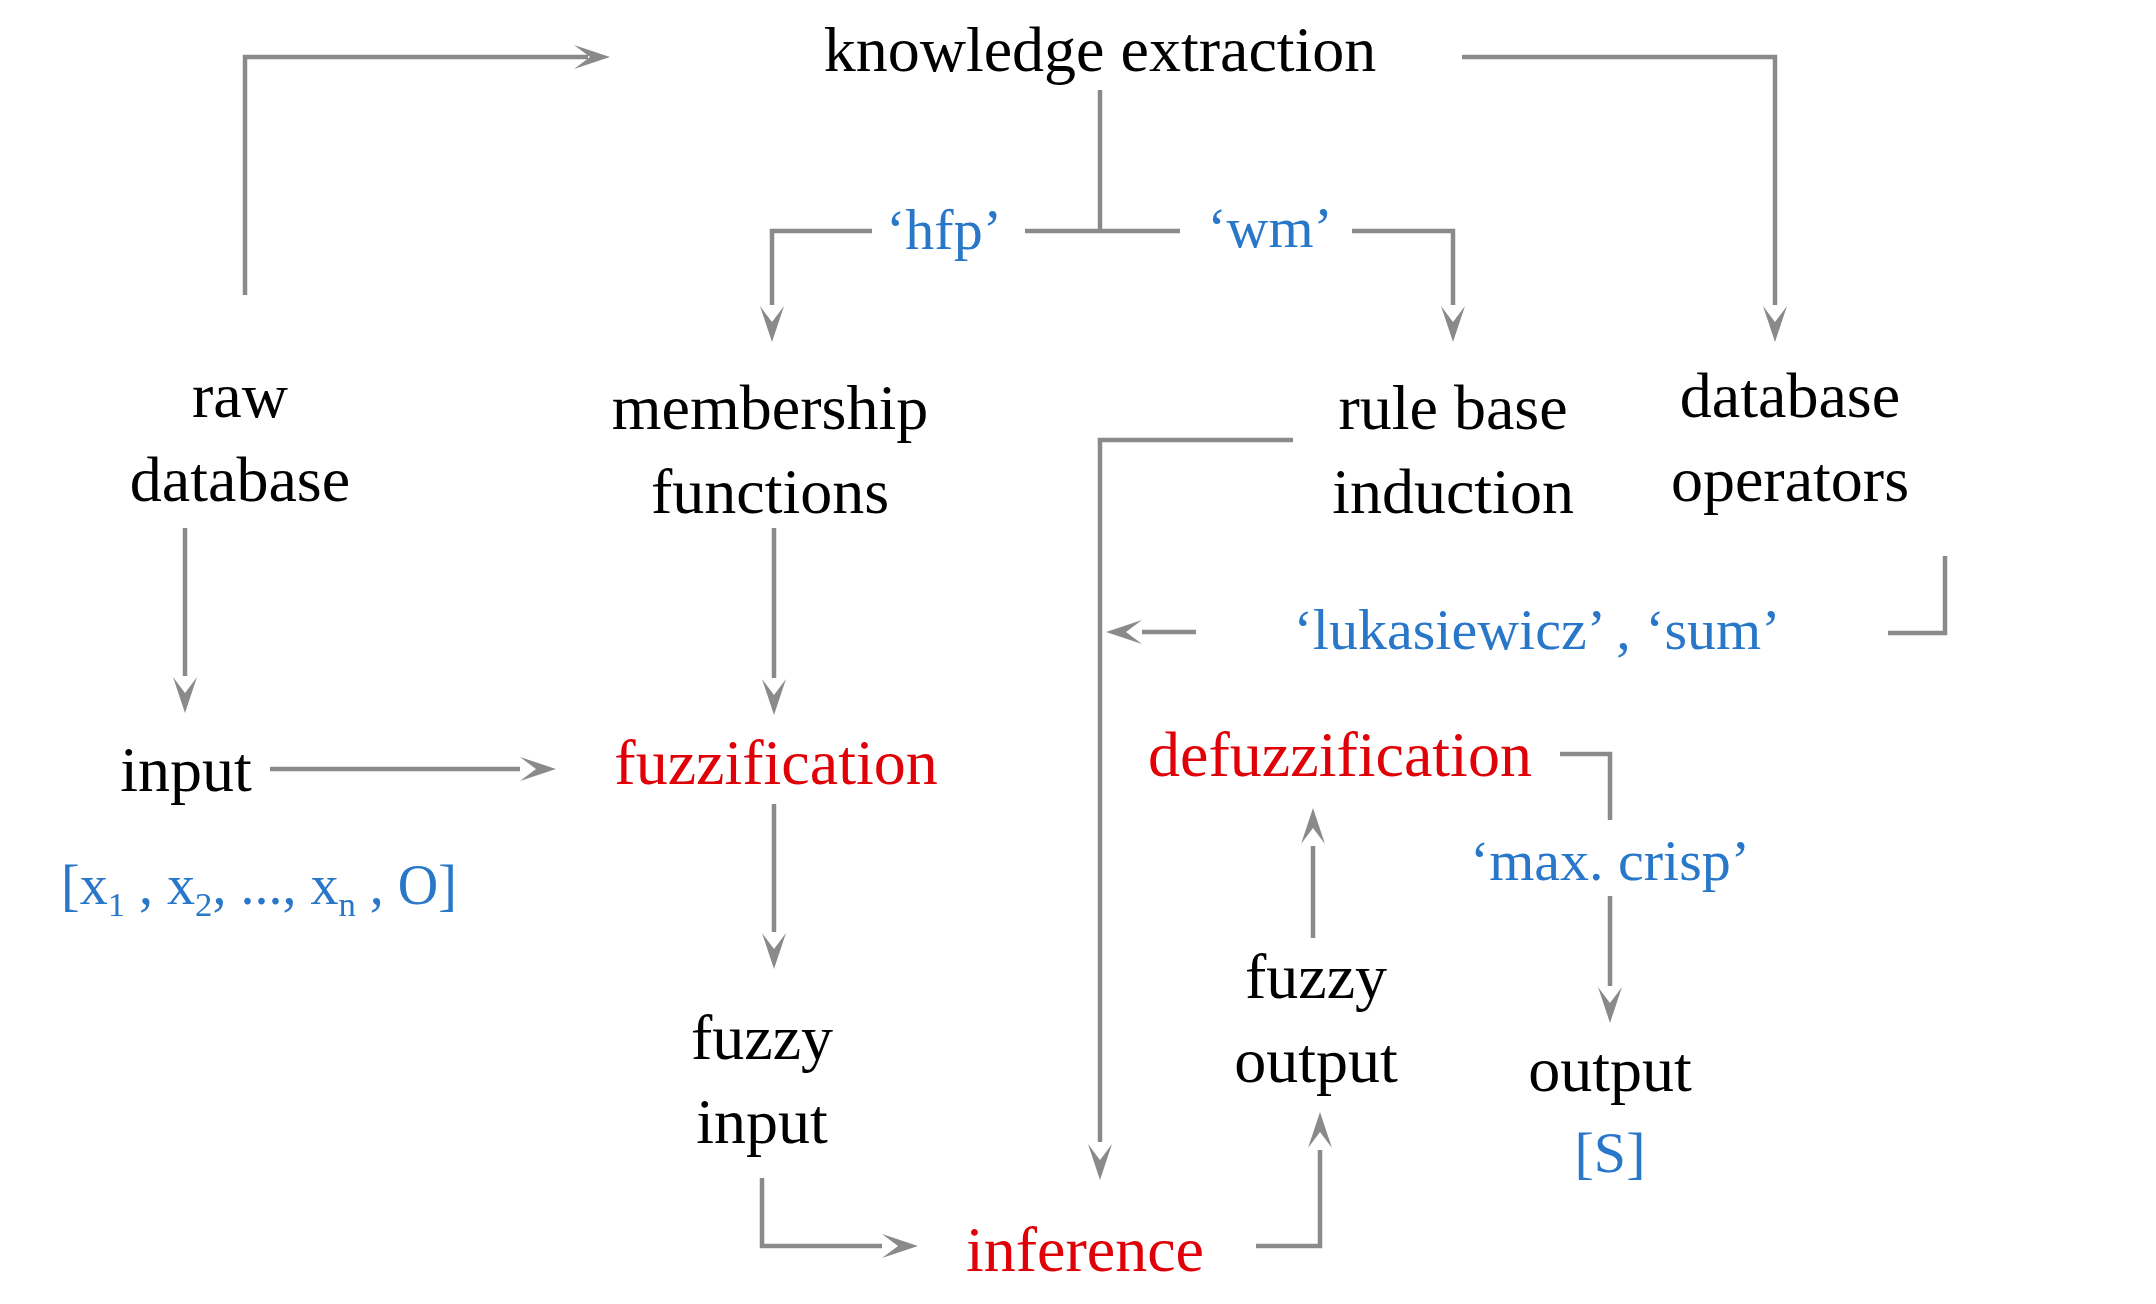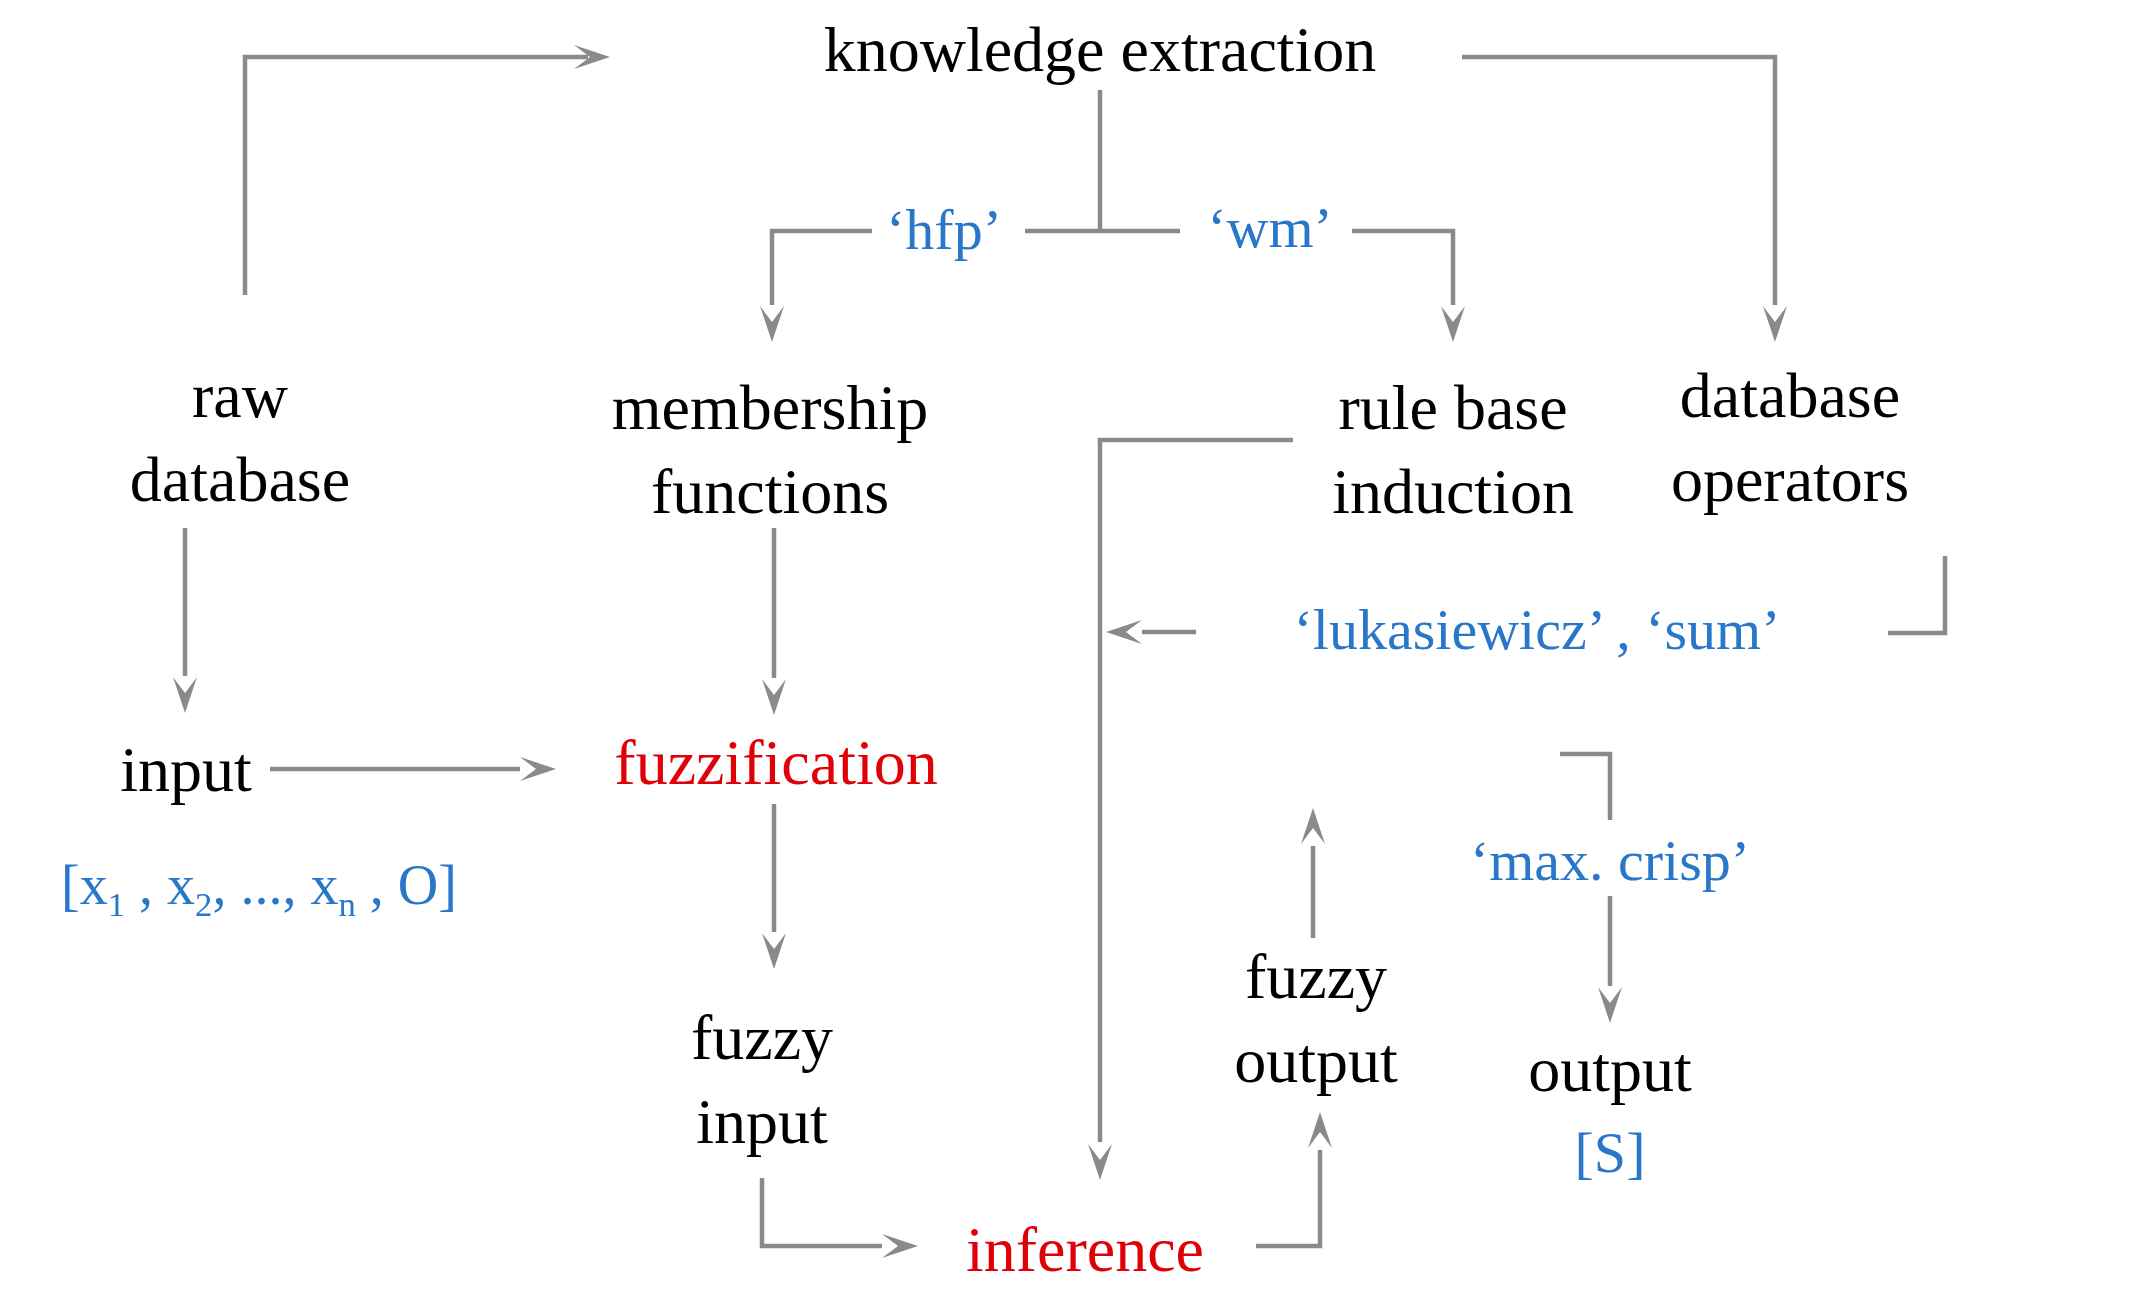--- a/index.html
+++ b/index.html
@@ -99,20 +99,21 @@
 database</div>
   <div class="node" style="left:770px;top:438px;margin-top:12px;">membership
 functions</div>
   <div class="node" style="left:1453px;top:438px;margin-top:12px;">rule base
 induction</div>
   <div class="node" style="left:1790px;top:438px;">database
 operators</div>
 
   <div class="node" style="left:186px;top:770px;">input</div>
   <div class="node red" style="left:776px;top:763px;">fuzzification</div>
+  <div class="node red" style="left:1340px;top:755px;">defuzzification</div>
 
   <div class="node blue" style="left:1537px;top:630px;">‘lukasiewicz’ , ‘sum’</div>
   <div class="node blue" style="left:1610px;top:861px;">‘max. crisp’</div>
 
   <div class="node formula" style="left:259px;top:885px;"><span>[x</span><sub>1</sub><span> , x</span><sub>2</sub><span>, ..., x</span><sub>n</sub><span> , O]</span></div>
 
   <div class="node" style="left:762px;top:1080px;">fuzzy
 input</div>
   <div class="node" style="left:1316px;top:1019px;">fuzzy
 output</div>

